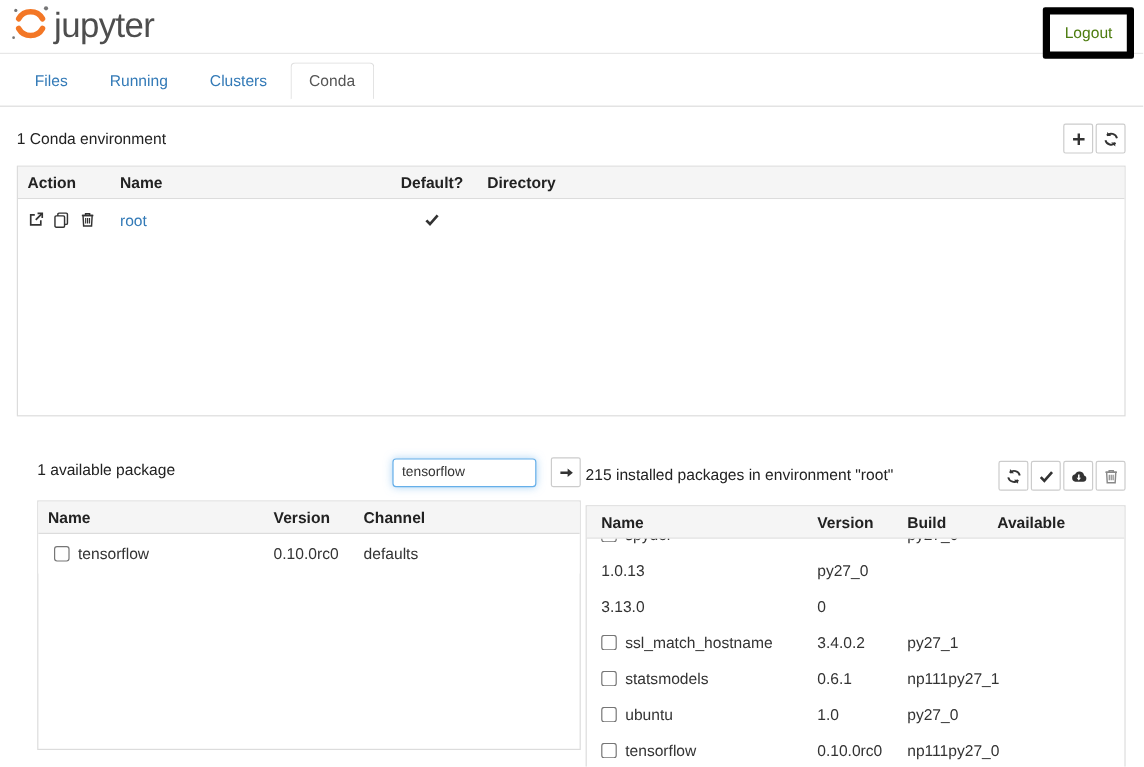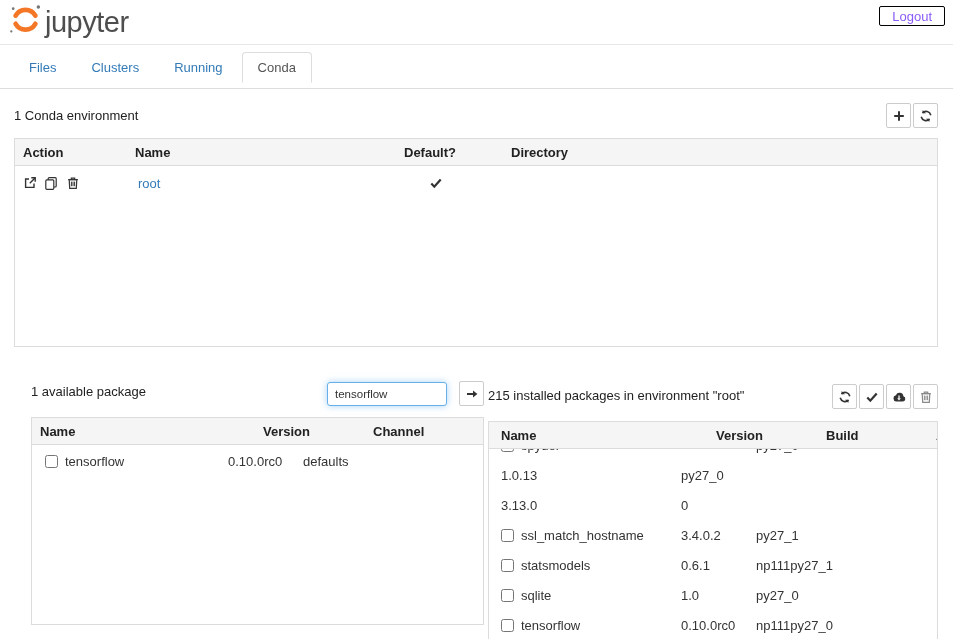--- a/index.html
+++ b/index.html
@@ -5,49 +5,49 @@
   * { margin:0; padding:0; box-sizing:border-box; }
   html,body { background:#fff; }
   body { font-family:"Liberation Sans", sans-serif; color:#333; }
   #app { position:relative; width:953px; height:639px; overflow:hidden; background:#fff; }
 
   
   #topbar { position:absolute; top:0; left:0; width:100%; height:45px; border-bottom:1px solid #e7e7e7; background:#fff; }
   .logo { position:absolute; left:7px; top:2px; display:flex; align-items:flex-start; cursor:pointer; }
   .logo svg { width:37px; height:37px; }
   .logo-text { font-size:29px; color:#4e4e4e; letter-spacing:-0.5px; line-height:40px; margin-left:1px; }
-  .logout-btn { position:absolute; right:8px; top:6px; height:20px; padding:0 12px; font-size:13px;
-    color:#8b5cf6; background:#fff; border:1px solid #000000; border-radius:2px; cursor:pointer;
+  .logout-btn { position:absolute; right:8px; top:6px; height:43px; padding:0 12px; font-size:13px;
+    color:#4d7c0f; background:#fff; border:6px solid #000000; border-radius:2px; cursor:pointer;
     font-family:"Liberation Sans", sans-serif; }
 
   
   #tabbar { position:absolute; top:45px; left:0; width:100%; height:44px; }
   .tabs { display:flex; align-items:center; list-style:none; height:44px; padding-left:13px; border-bottom:1px solid #ddd; }
   .tab { font-size:13px; padding:7px 15px; margin-right:3px; margin-bottom:-1px; color:#337ab7;
     cursor:pointer; border:1px solid transparent; border-radius:4px 4px 0 0; background:transparent; }
   .tab.active { background:#fff; border-color:#ddd; border-bottom-color:#fff; color:#555; cursor:default; }
 
   
   .btn { width:25px; height:25px; display:inline-flex; align-items:center; justify-content:center;
     background:#fff; border:1px solid #ccc; border-radius:2px; cursor:pointer; color:#333; padding:0; }
   .thead { display:grid; height:27px; background:#f5f5f5; border-bottom:1px solid #dcdcdc;
-    font-weight:bold; font-size:13px; align-items:center; color:#222;gap:35px; }
+    font-weight:bold; font-size:13px; align-items:center; color:#222; }
   .trow { display:grid; align-items:center; font-size:13px; color:#333; background:#fff; }
   .name-cell { display:flex; align-items:center; gap:7px; }
   .name-cell input[type=checkbox]{ width:13px; height:13px; margin:0; cursor:pointer; }
   .section-title { font-size:13px; color:#222; }
 
   
   .env-head { position:absolute; top:102px; left:14px; right:15px; height:27px; }
   .env-head .section-title { line-height:27px;text-align:center; }
   .env-buttons { position:absolute; right:0; top:1px; display:flex; gap:2px; }
   .env-table { position:absolute; top:138px; left:14px; right:15px; height:209px;
     border:1px solid #dcdcdc; background:#fff; }
   .env-table .thead, .env-table .trow { grid-template-columns:77px 234px 72px 1fr; padding-left:8px; }
-  .env-table .trow { height:34px;gap:38px; }
+  .env-table .trow { height:34px; }
   .actions { display:flex; gap:7px; align-items:center; }
   .action-btn { display:inline-flex; cursor:pointer; color:#333; background:none; border:none; padding:0; }
   .link { color:#337ab7; text-decoration:none; cursor:pointer; }
   .default-cell { padding-left:19px; }
 
   
   .avail-panel { position:absolute; left:31px; top:378px; width:453px; }
   .inst-panel  { position:absolute; left:488px; top:382px; right:15px; }
   .panel-head { position:relative; height:39px; }
   .panel-head .section-title { line-height:28px; }
@@ -127,22 +127,22 @@
         <circle cx="4.2" cy="28.6" r="1.1" fill="#767677"></circle>
       </svg>
       <span class="logo-text">jupyter</span>
     </div>
     <button class="logout-btn">Logout</button>
   </header>
 
   <nav id="tabbar">
     <ul class="tabs">
       <li class="tab">Files</li>
+      <li class="tab">Running</li>
       <li class="tab">Clusters</li>
-      <li class="tab">Running</li>
       <li class="tab active">Conda</li>
     </ul>
   </nav>
 
   <div class="env-head">
     <span class="section-title">1 Conda environment</span>
     <span class="env-buttons">
       <button class="btn">
         <svg class="ic" width="14" height="14" viewBox="0 0 14 14">
             <use href="#i-plus"></use>
@@ -284,21 +284,21 @@
             <input type="checkbox" style="">
             <span>statsmodels</span>
           </span>
           <span>0.6.1</span>
           <span>np111py27_1</span>
           <span></span>
         </div>
         <div class="trow">
           <span class="name-cell">
             <input type="checkbox" style="">
-            <span>sqlite</span>
+            <span>ubuntu</span>
           </span>
           <span>1.0</span>
           <span>py27_0</span>
           <span></span>
         </div>
         <div class="trow">
           <span class="name-cell">
             <input type="checkbox" style="">
             <span>tensorflow</span>
           </span>

